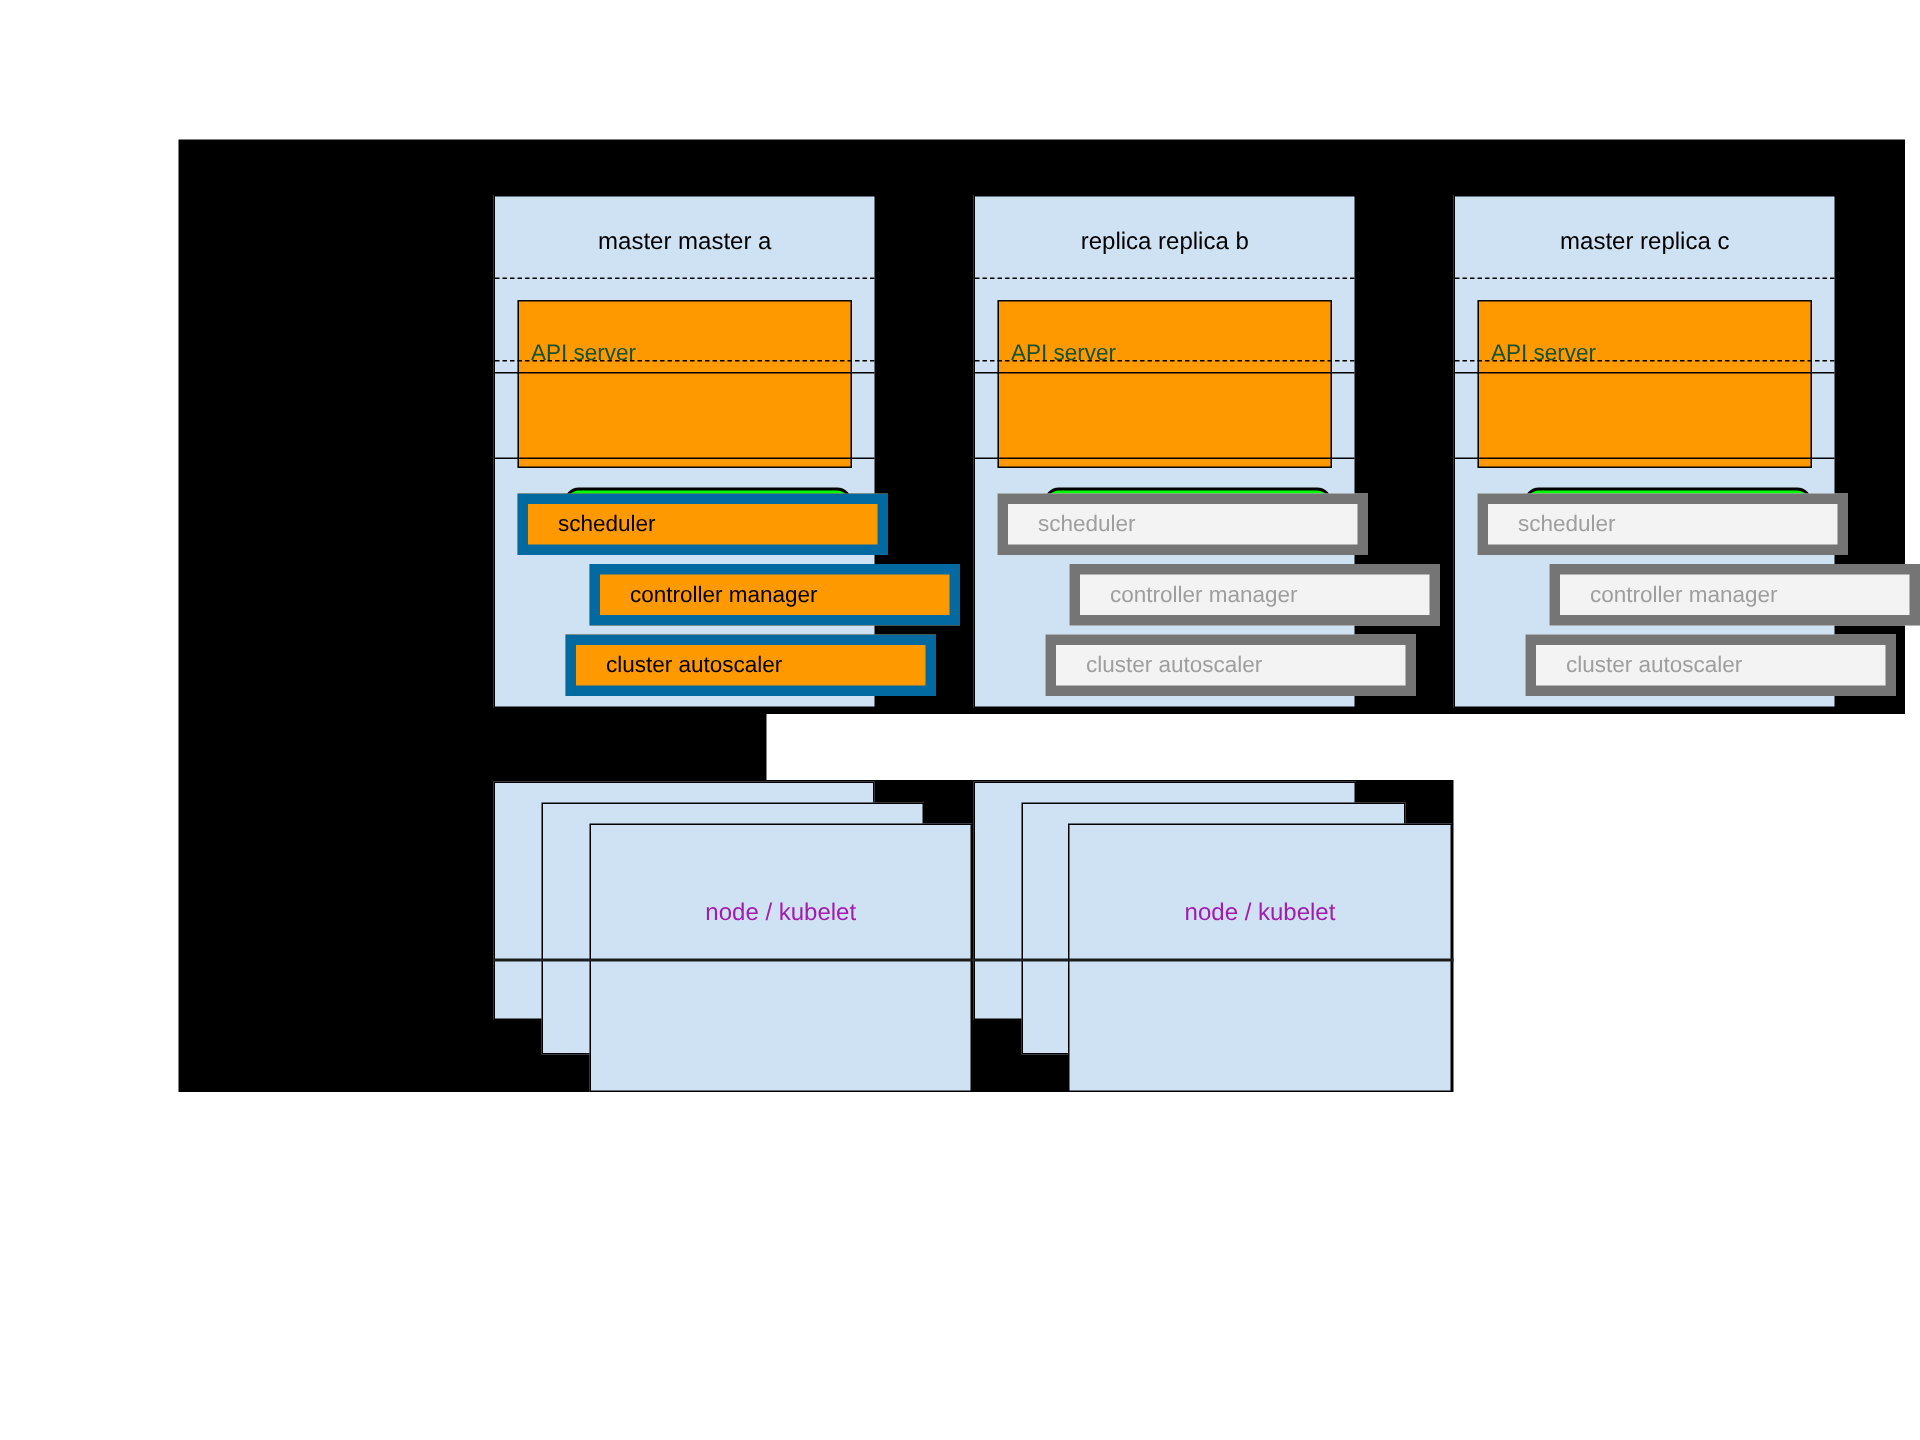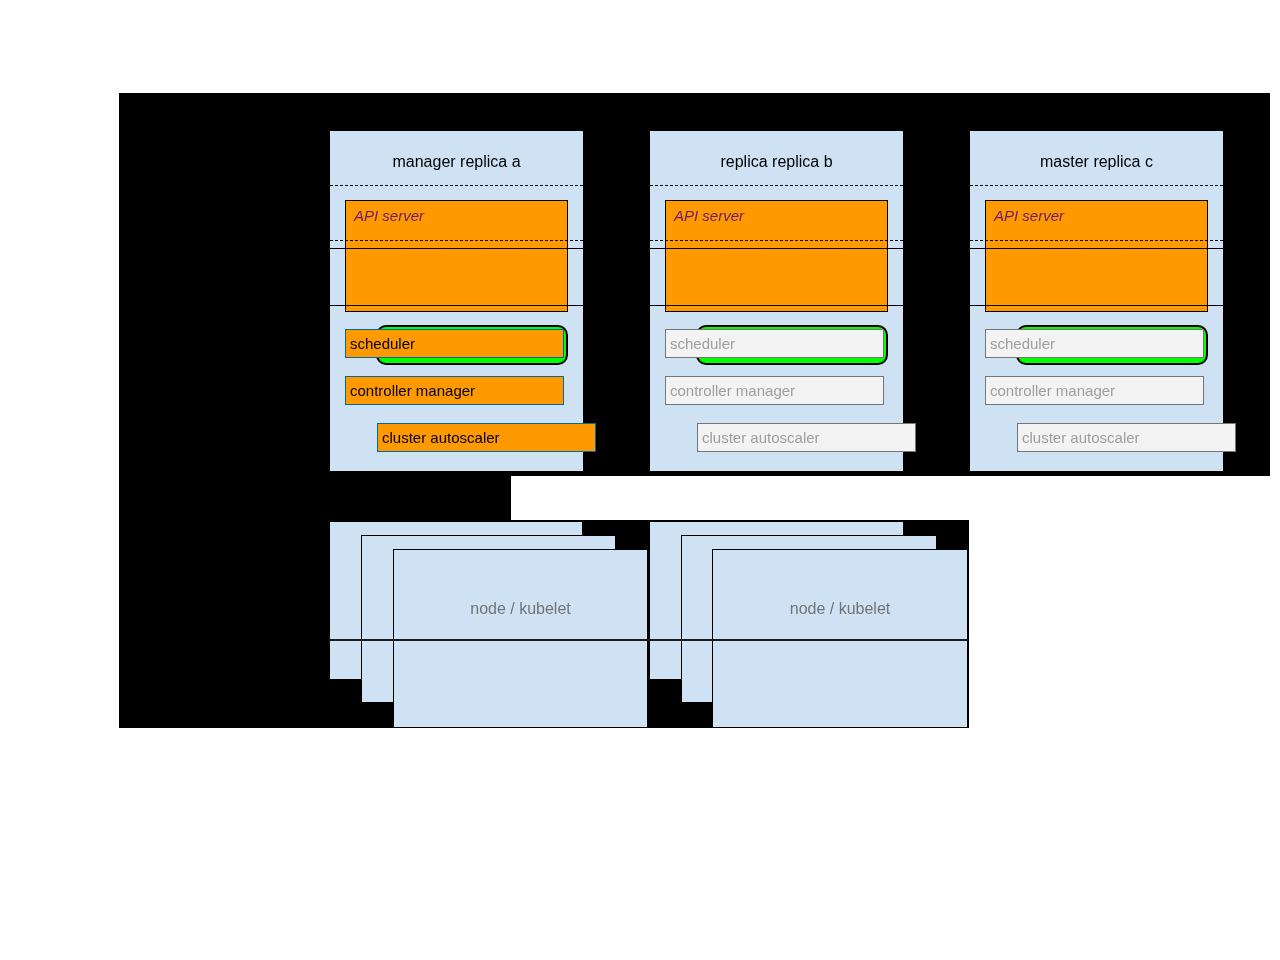--- a/index.html
+++ b/index.html
@@ -28,61 +28,61 @@
   .dash-sep{position:absolute;left:0;width:100%;border-top:1px dashed #000;height:0;}
   .dash-1{top:54px;}
   .dash-2{top:109px;}
   .solid-sep{position:absolute;left:0;width:100%;border-top:1px solid #000;height:0;}
   .line-a{top:117px;}
   .line-b{top:174px;}
   .api-box{
     position:absolute;left:15px;top:69px;width:221px;height:110px;
     background:#ff9900;border:1px solid #000;
   }
-  .api-label{position:absolute;left:8px;top:6px;font-size:15px;color:#701a75;font-style:italic;}
+  .api-label{position:absolute;left:8px;top:26px;font-size:15px;color:#14532d;}
   .etcd-box{
     position:absolute;left:30px;top:124px;width:188px;height:36px;
     background:#00ff00;border:2px solid #000;border-radius:10px;
   }
   .etcd-label{position:absolute;left:11px;top:9px;font-size:15px;color:#000;}
   .comp-row{
     position:absolute;left:15px;width:213px;height:27px;
-    background:#ff9900;border:1px solid #0369a1;
-    font-size:15px;line-height:27px;padding-left:4px;color:#000;
+    background:#ff9900;border:7px solid #0369a1;
+    font-size:15px;line-height:27px;padding-left:20px;color:#000;
     white-space:nowrap;overflow:hidden;
   }
-  .row-1{top:198px;} .row-2{top:245px;} .row-3{top:292px;margin-left:32px;}
+  .row-1{top:198px;} .row-2{top:245px;margin-left:48px;} .row-3{top:292px;margin-left:32px;}
   .replica.dimmed .comp-row{
     background:#f3f3f3;border-color:#757575;color:#9e9e9e;
   }
 
   
   .node-box{position:absolute;background:#cfe2f3;border:1px solid #000;}
   #s1-back  {left:329px;top:521px;width:252px;height:157px;}
   #s1-mid   {left:361px;top:535px;width:253px;height:166px;}
   #s1-front {left:393px;top:549px;width:253px;height:177px;}
   #s2-back  {left:649px;top:521px;width:253px;height:157px;}
   #s2-mid   {left:681px;top:535px;width:254px;height:166px;}
   #s2-front {left:712px;top:549px;width:254px;height:177px;}
   .node-label{
     position:absolute;top:50px;left:0;width:100%;text-align:center;
-    font-size:16px;color:#737373;
+    font-size:16px;color:#a21caf;
   }
   .stack-divider{position:absolute;top:639px;width:320px;height:2px;background:#1c1c1c;}
   #divider-1{left:329px;} #divider-2{left:649px;}
 </style>
 </head>
 <body>
 
 <div id="panel-main" class="abs panel"></div>
 <div id="panel-band" class="abs panel"></div>
 <div id="panel-bottom" class="abs panel"></div>
 
 <div id="replica-a" class="replica">
-  <div class="title">manager replica a</div>
+  <div class="title">master master a</div>
   <div class="dash-sep dash-1"></div>
   <div class="api-box">
     <div class="api-label">API server</div>
     <div class="etcd-box">
       <div class="etcd-label">etcd</div>
     </div>
   </div>
   <div class="dash-sep dash-2"></div>
   <div class="solid-sep line-a"></div>
   <div class="solid-sep line-b"></div>

